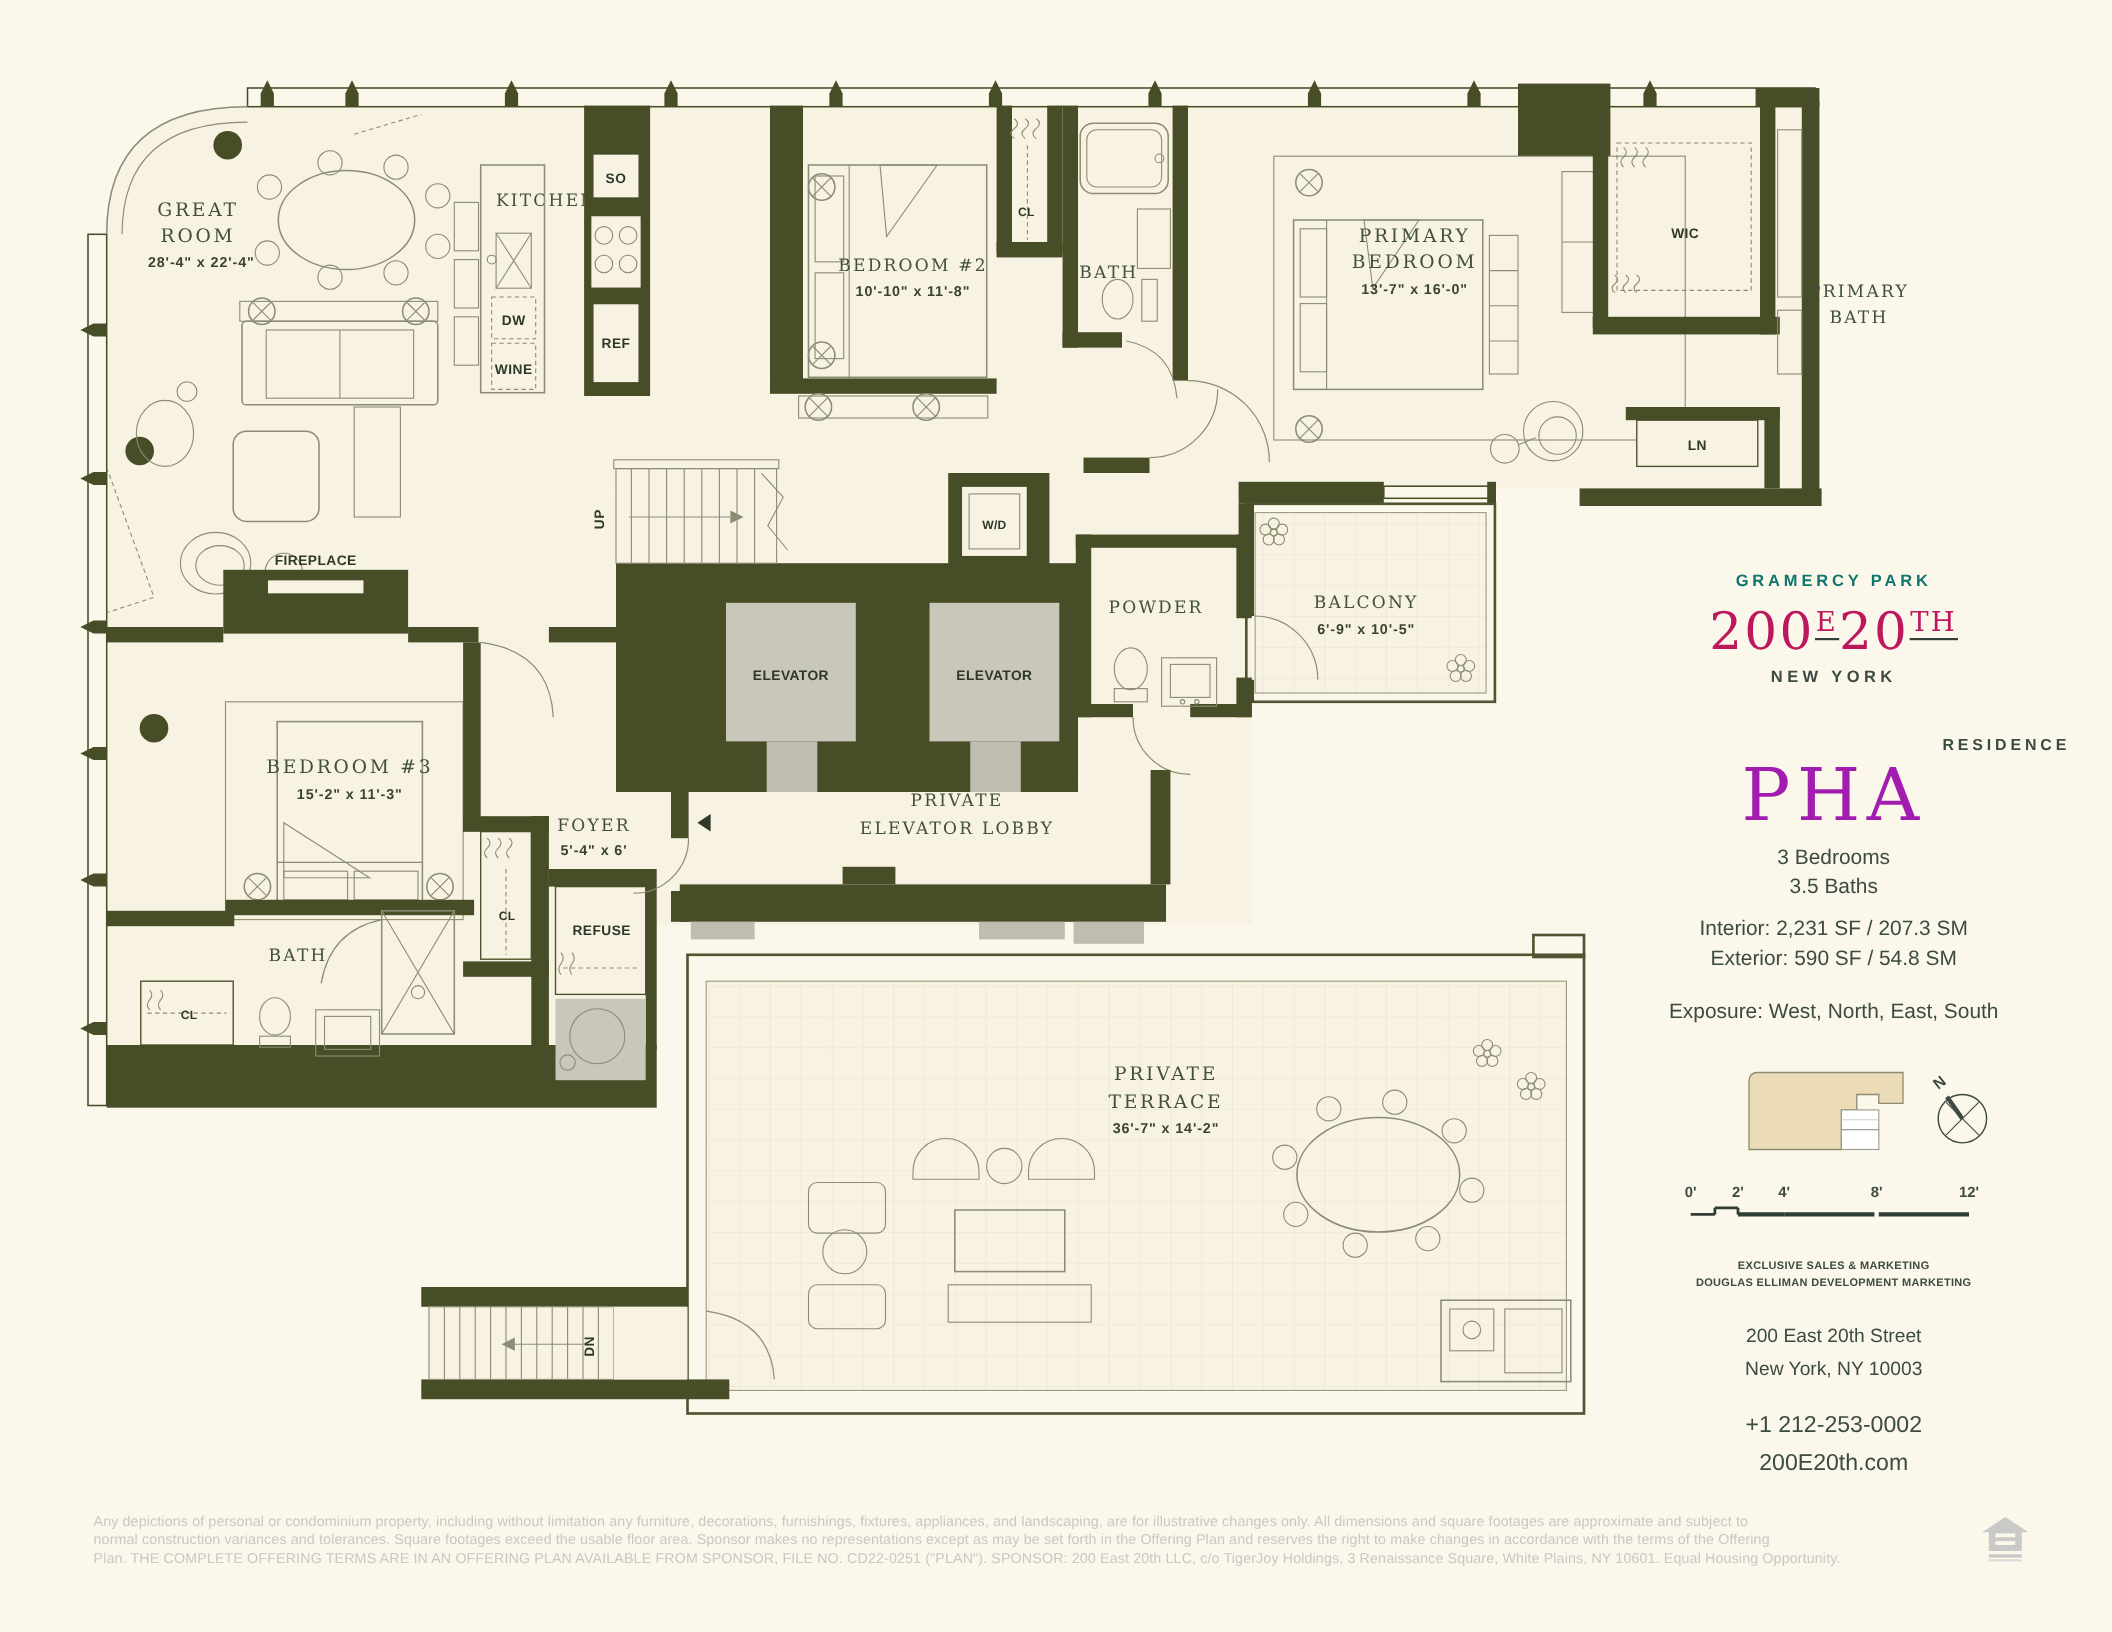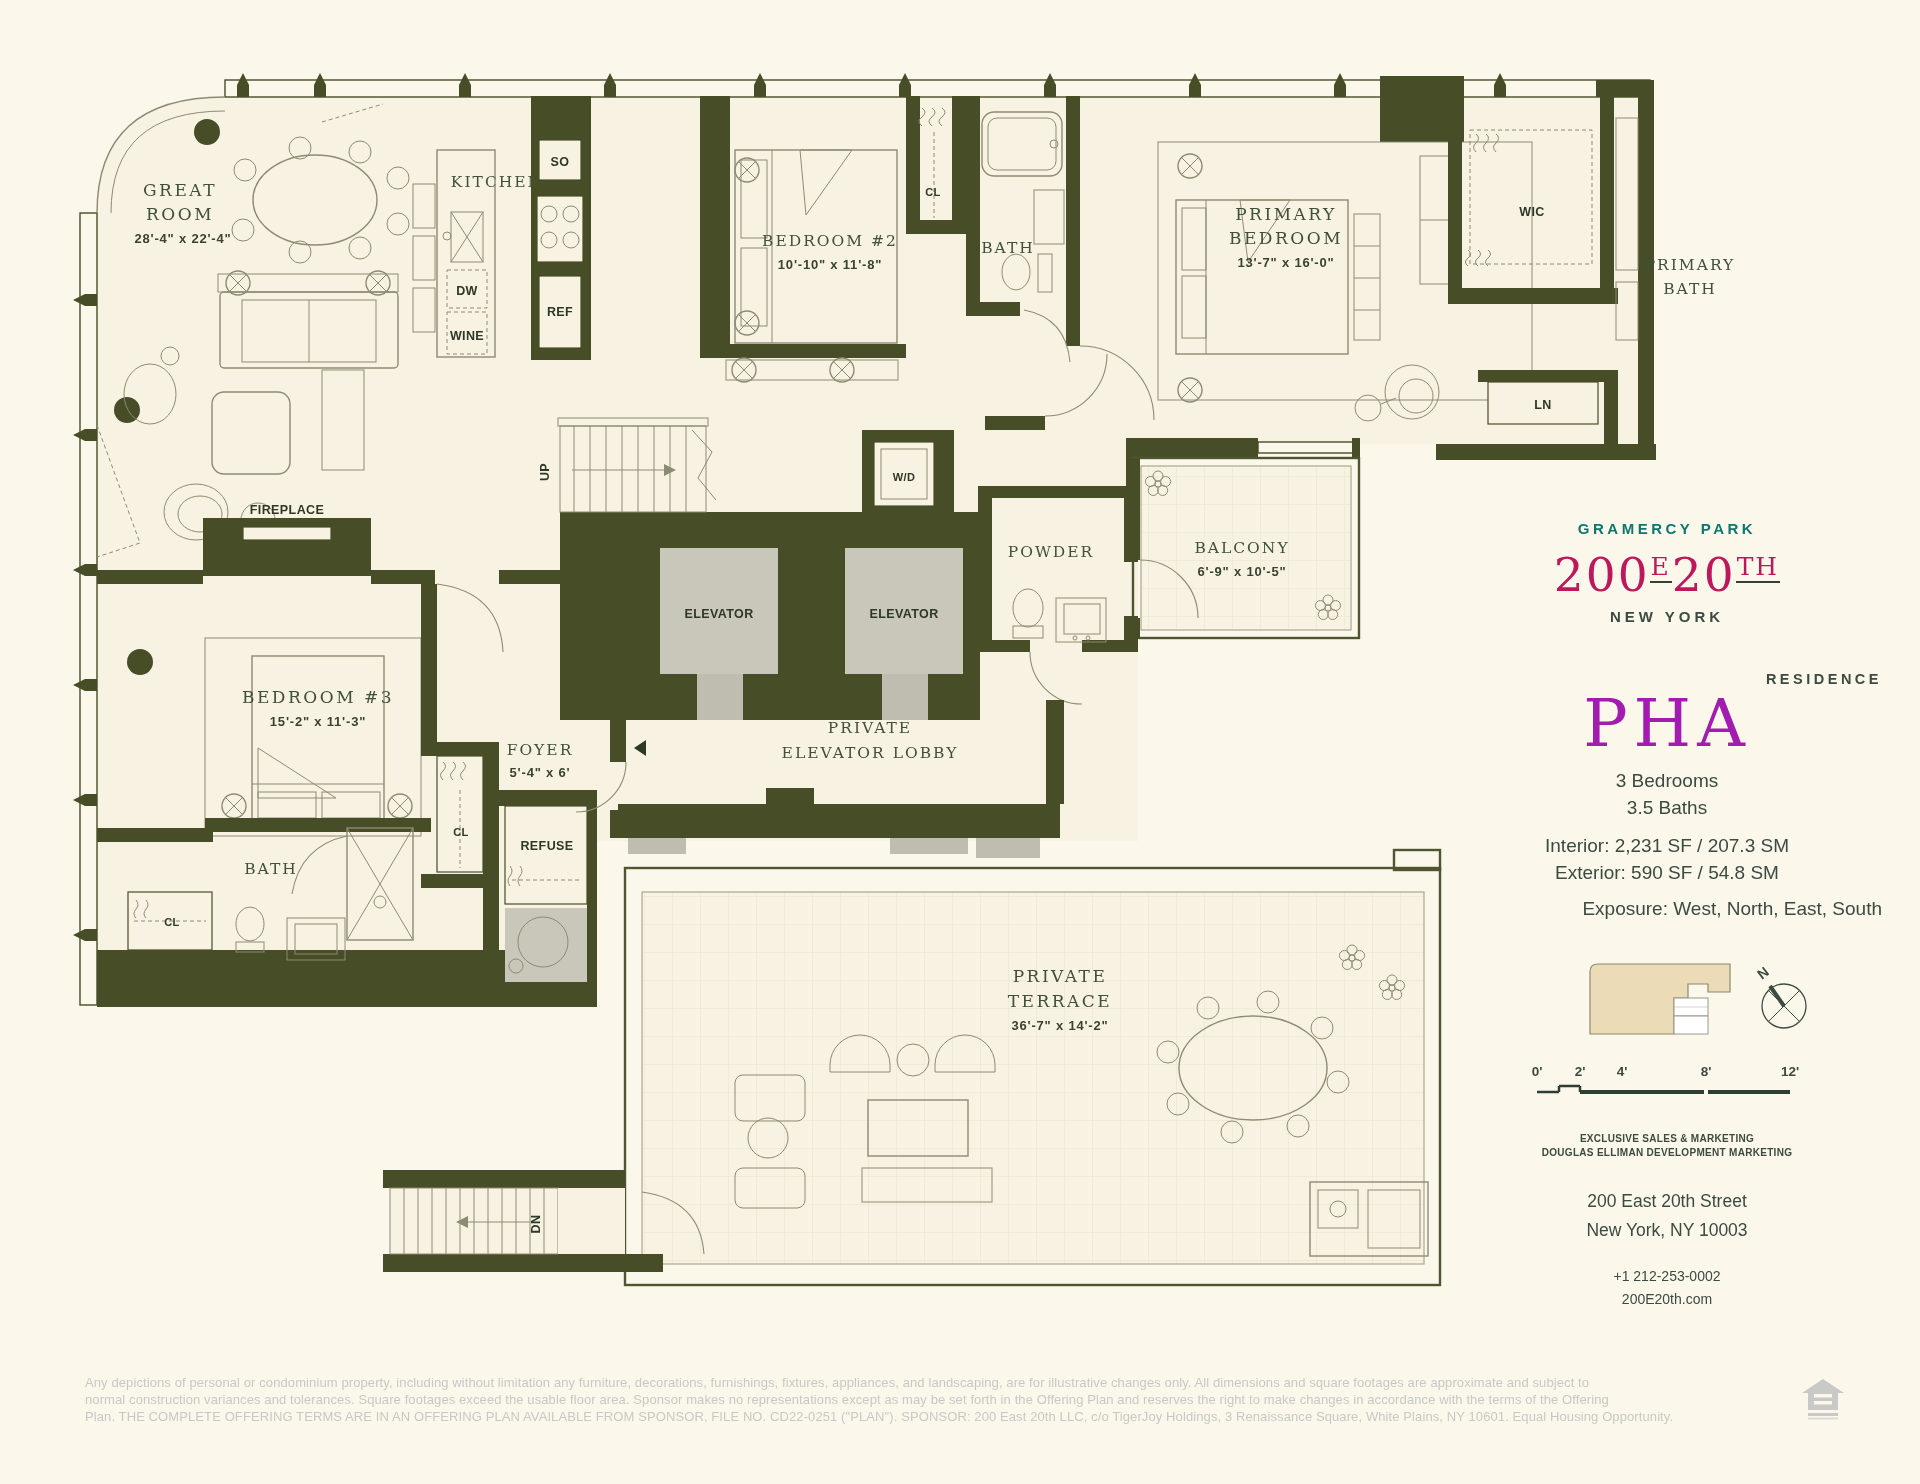--- a/index.html
+++ b/index.html
@@ -30,26 +30,26 @@
   
   .sidebar{position:absolute;left:1452px;top:520px;width:430px;text-align:center;color:#3C4B41;}
   .loc{font-size:15px;font-weight:bold;letter-spacing:3.5px;color:#0f766e;}
   .logo{margin-top:14px;font-family:"DejaVu Serif",serif;font-size:47px;letter-spacing:2px;color:#be185d;line-height:1;}
   .logo .sup{display:inline-block;font-size:25px;transform:translateY(-16px);border-bottom:2px solid #31413A;padding:0 1px;line-height:1.1;}
   .city{margin-top:9px;font-size:15px;font-weight:bold;letter-spacing:4px;}
   .residence{margin-top:46px;font-size:14.5px;font-weight:bold;letter-spacing:3.5px;text-align:right;}
   .resname{margin-top:2px;font-family:"DejaVu Serif",serif;font-size:66px;letter-spacing:6px;color:#a21caf;line-height:1.05;}
   .specs1{margin-top:10px;font-size:19px;line-height:1.42;}
   .specs2{margin-top:11px;font-size:19px;line-height:1.42;}
-  .specs3{margin-top:11px;font-size:19px;text-align:right;}
+  .specs3{margin-top:23px;font-size:19px;}
   .keyplan{margin-top:38px;}
   .scalebar{margin-top:4px;}
   .mkt{margin-top:22px;font-size:10px;font-weight:bold;letter-spacing:0.3px;line-height:1.45;}
   .addr{margin-top:26px;font-size:17.5px;line-height:1.68;}
-  .phone{margin-top:20px;font-size:14px;line-height:1.6;}
+  .phone{margin-top:20px;font-size:21px;line-height:1.6;}
 
   
   .disclaimer{position:absolute;left:85px;top:1374px;width:1700px;font-size:13px;line-height:17px;
               color:#C8C8C6;white-space:nowrap;letter-spacing:0.1px;}
   .eho{position:absolute;left:1800px;top:1376px;}
 </style>
 </head>
 <body>
 
 <div class="page">

